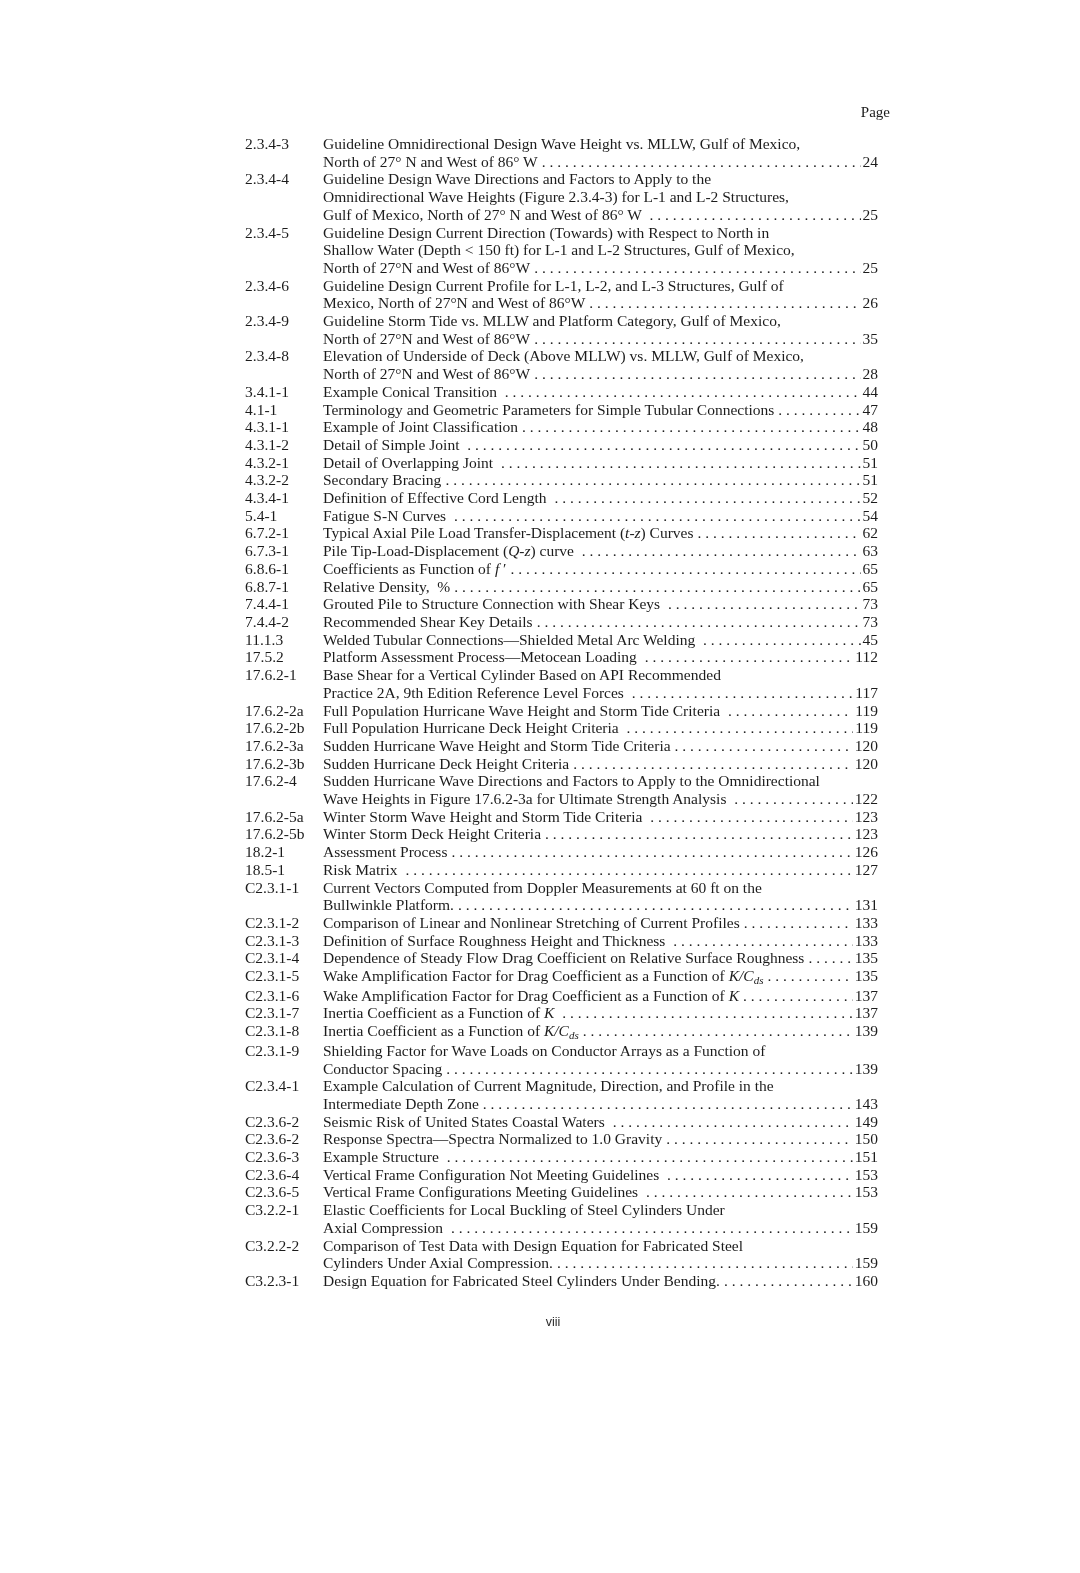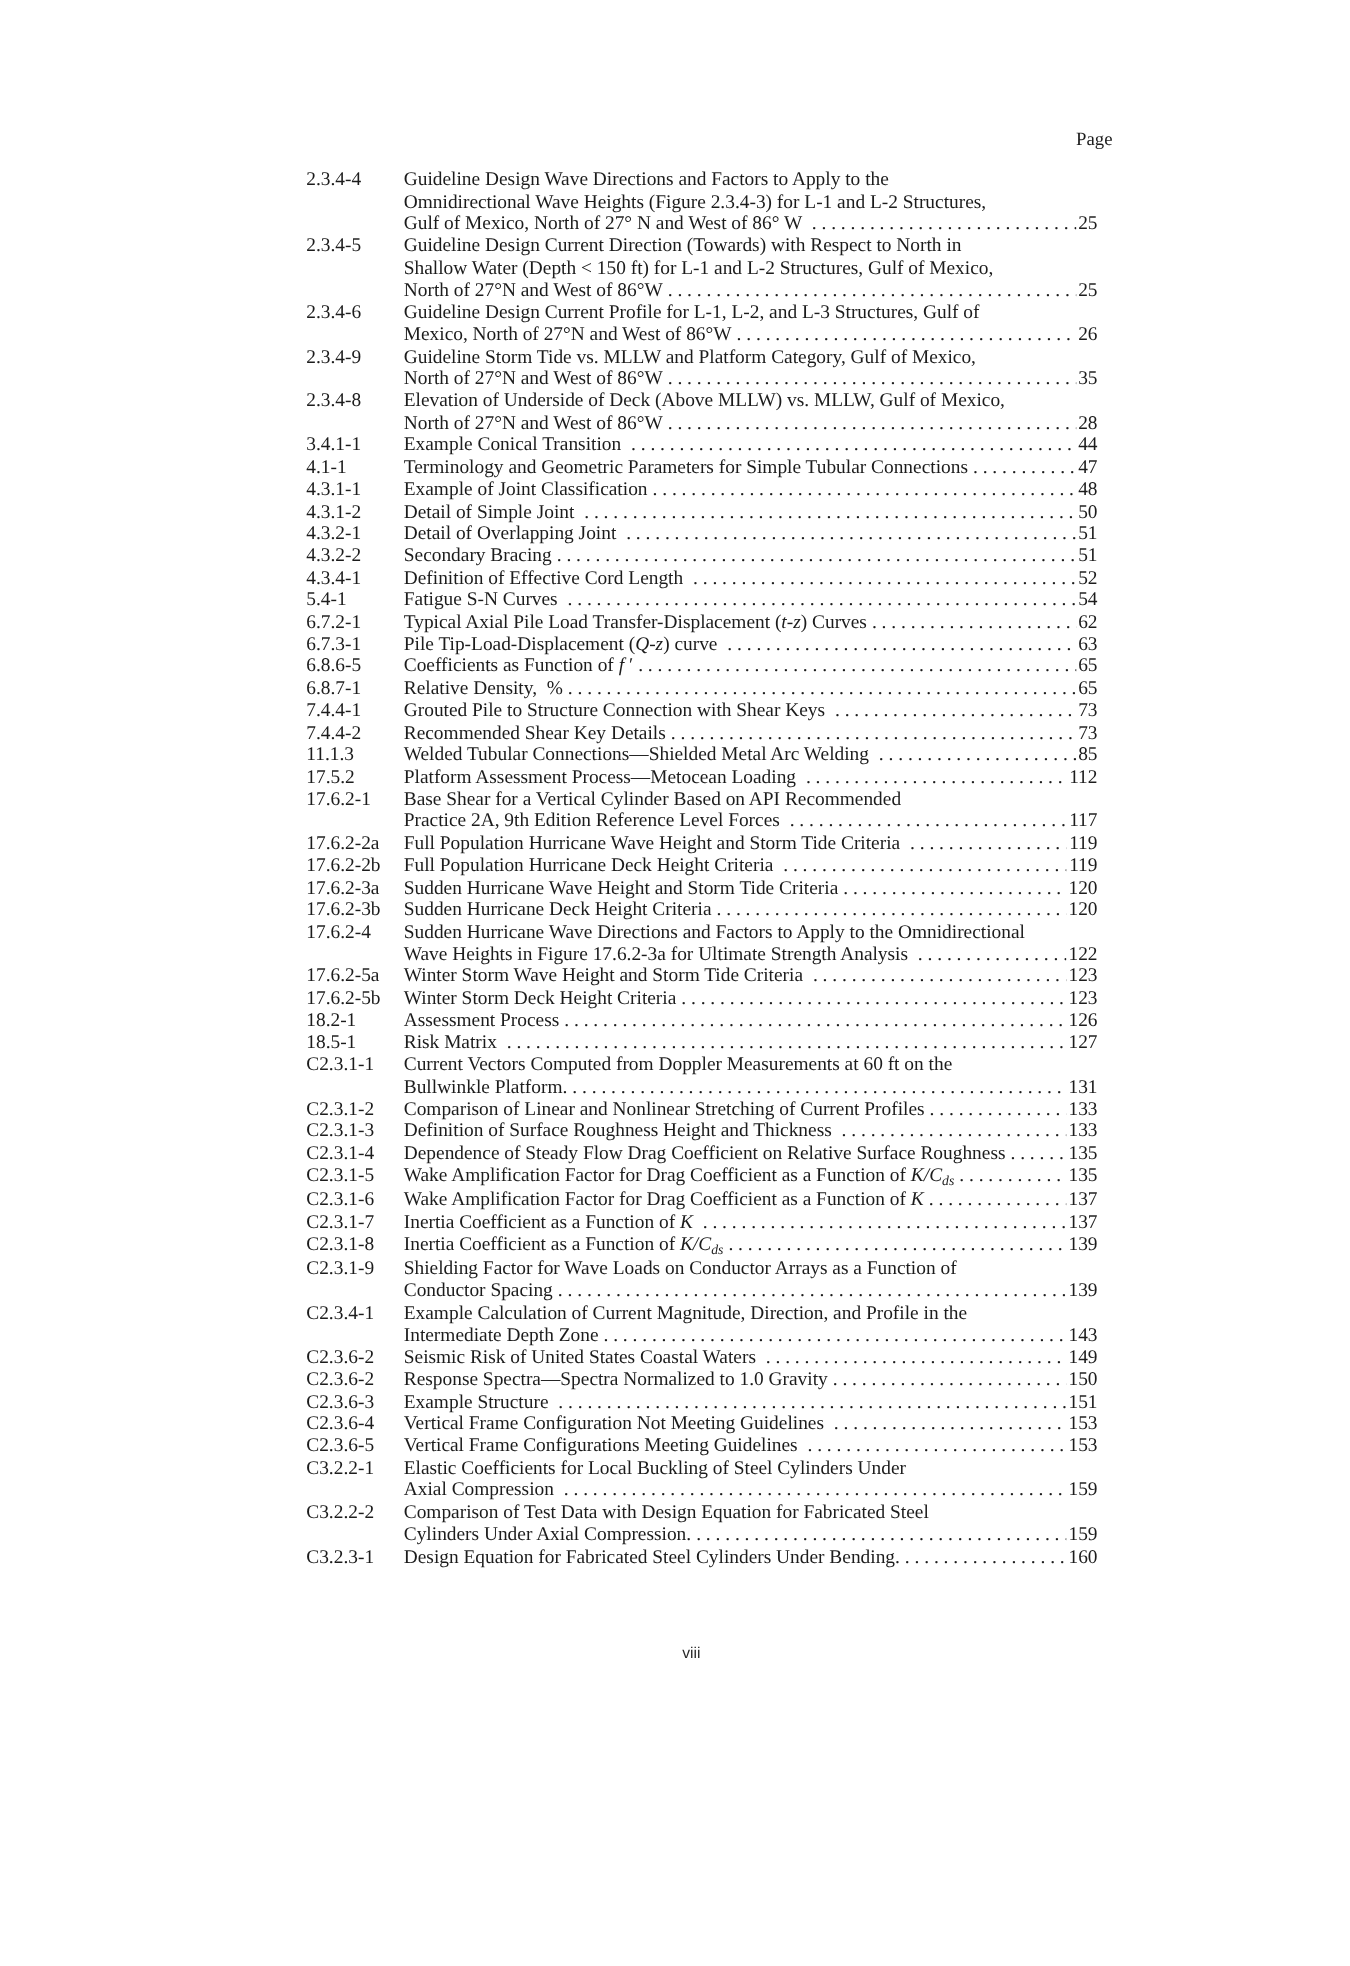--- a/index.html
+++ b/index.html
@@ -42,20 +42,31 @@
 </style>
 </head>
 <body>
 
 <div id="page">
 
   <div class="page-label">Page</div>
 
   <div id="figure-list">
       <div class="entry">
+        <div class="num">2.3.4-3</div>
+        <div class="lines">
+          <div class="line"><span class="t">Guideline Omnidirectional Design Wave Height vs. MLLW, Gulf of Mexico,</span></div>
+          <div class="line last">
+            <span class="t">North of 27° N and West of 86° W</span>
+            <span class="dots"></span>
+            <span class="pg">24</span>
+          </div>
+        </div>
+      </div>
+      <div class="entry">
         <div class="num">2.3.4-4</div>
         <div class="lines">
           <div class="line"><span class="t">Guideline Design Wave Directions and Factors to Apply to the</span></div>
           <div class="line"><span class="t">Omnidirectional Wave Heights (Figure 2.3.4-3) for L-1 and L-2 Structures,</span></div>
           <div class="line last">
             <span class="t">Gulf of Mexico, North of 27° N and West of 86° W </span>
             <span class="dots"></span>
             <span class="pg">25</span>
           </div>
         </div>
@@ -199,21 +210,21 @@
         <div class="num">6.7.3-1</div>
         <div class="lines">
           <div class="line last">
             <span class="t">Pile Tip-Load-Displacement (<i>Q-z</i>) curve </span>
             <span class="dots"></span>
             <span class="pg">63</span>
           </div>
         </div>
       </div>
       <div class="entry">
-        <div class="num">6.8.6-5</div>
+        <div class="num">6.8.6-1</div>
         <div class="lines">
           <div class="line last">
             <span class="t">Coefficients as Function of <i>f</i> ′</span>
             <span class="dots"></span>
             <span class="pg">65</span>
           </div>
         </div>
       </div>
       <div class="entry">
         <div class="num">6.8.7-1</div>
@@ -244,21 +255,21 @@
             <span class="pg">73</span>
           </div>
         </div>
       </div>
       <div class="entry">
         <div class="num">11.1.3</div>
         <div class="lines">
           <div class="line last">
             <span class="t">Welded Tubular Connections—Shielded Metal Arc Welding </span>
             <span class="dots"></span>
-            <span class="pg">85</span>
+            <span class="pg">45</span>
           </div>
         </div>
       </div>
       <div class="entry">
         <div class="num">17.5.2</div>
         <div class="lines">
           <div class="line last">
             <span class="t">Platform Assessment Process—Metocean Loading </span>
             <span class="dots"></span>
             <span class="pg">112</span>

